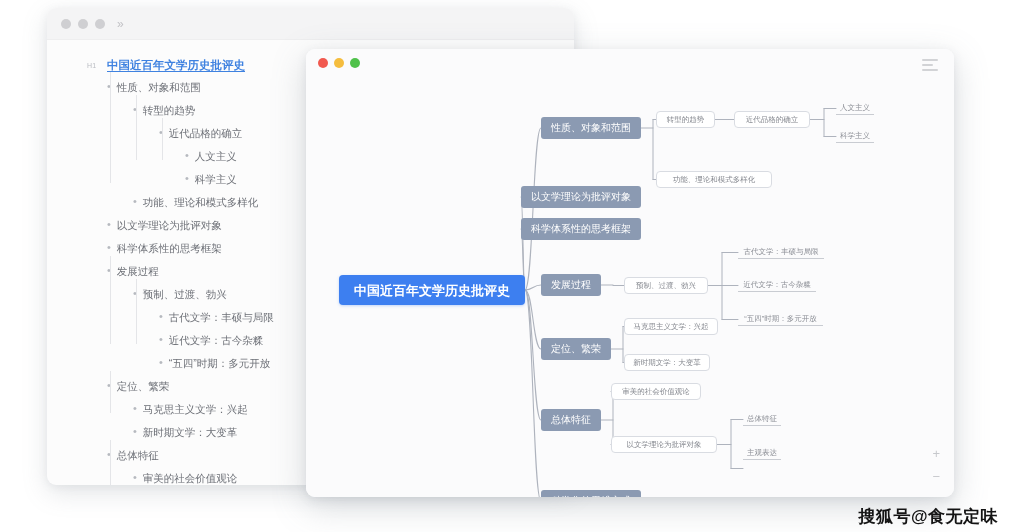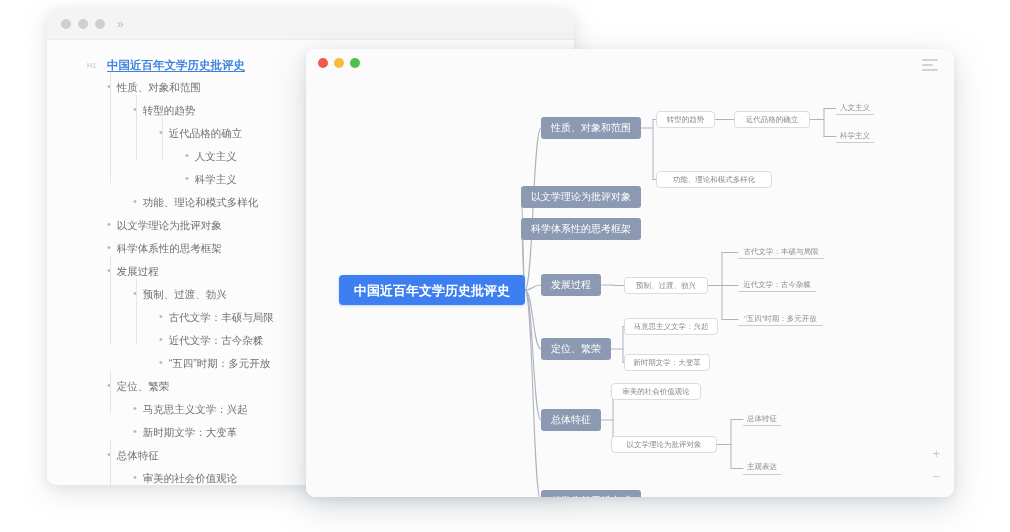--- a/index.html
+++ b/index.html
@@ -446,23 +446,24 @@
         <div class="node node-l4" style="left: 432px; top: 170px; min-width: 86px; height: 13px;">古代文学：丰硕与局限</div>
         <div class="node node-l4" style="left: 432px; top: 203px; min-width: 78px; height: 13px;">近代文学：古今杂糅</div>
         <div class="node node-l4" style="left: 432px; top: 237px; min-width: 85px; height: 13px;">“五四”时期：多元开放</div>
         <div class="node node-l2" style="left: 235px; top: 262px; min-width: 68px; height: 22px;">定位、繁荣</div>
         <div class="node node-l3" style="left: 318px; top: 242px; min-width: 94px; height: 17px;">马克思主义文学：兴起</div>
         <div class="node node-l3" style="left: 318px; top: 278px; min-width: 86px; height: 17px;">新时期文学：大变革</div>
         <div class="node node-l2" style="left: 235px; top: 333px; min-width: 58px; height: 22px;">总体特征</div>
         <div class="node node-l3" style="left: 305px; top: 307px; min-width: 90px; height: 17px;">审美的社会价值观论</div>
         <div class="node node-l3" style="left: 305px; top: 360px; min-width: 106px; height: 17px;">以文学理论为批评对象</div>
         <div class="node node-l4" style="left: 437px; top: 337px; min-width: 38px; height: 13px;">总体特征</div>
-        <div class="node node-l4" style="left: 437px; top: 386px; min-width: 38px; height: 13px; font-family: Liberation Mono, monospace;">主观表达</div>
+        <div class="node node-l4" style="left: 437px; top: 371px; min-width: 38px; height: 13px;">主观表达</div>
         <div class="node node-l2" style="left: 235px; top: 414px; min-width: 100px; height: 22px;">科学化的思维方式</div>
         <div id="zoom-controls">
         <span class="zbtn">+</span>
         <span class="zbtn">−</span>
       </div>
     </div>
   </div>
 
+  <div id="watermark">搜狐号@食无定味</div>
 
 </div>
 
 </body></html>

